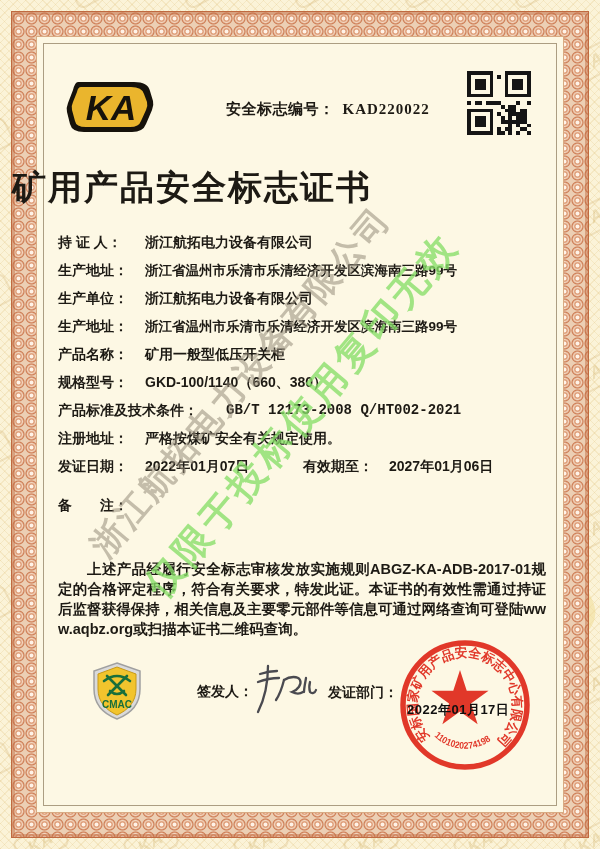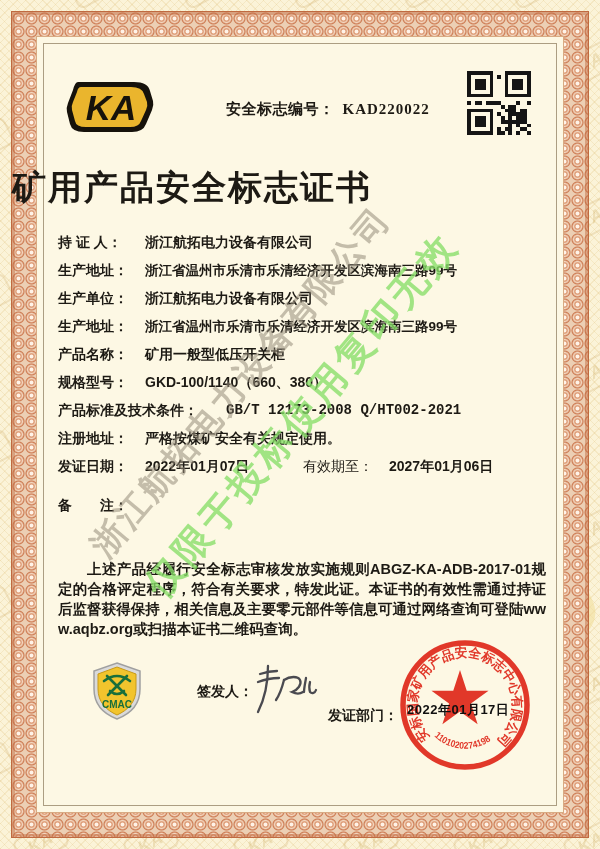--- a/index.html
+++ b/index.html
@@ -36,29 +36,29 @@
   .fields{position:absolute;left:58px;right:52px;top:233px;font-size:14px;line-height:19px;}
   .frow{display:flex;margin-bottom:9px;}
   .frow .lbl{font-weight:800;flex:0 0 87px;white-space:nowrap;}
   .frow.wide .lbl{flex:0 0 auto;}
   .frow.wide .val{margin-left:28px;font-family:Liberation Mono, monospace;}
   .frow .val{font-weight:700;white-space:nowrap;}
   .frow .val.addr{font-size:13.5px;}
   .dates-row{display:flex;margin-top:8px;font-size:14px;}
   .dates-row .lbl{font-weight:800;flex:0 0 87px;}
   .dates-row .v1{font-weight:700;flex:0 0 158px;}
-  .dates-row .lbl2{font-weight:400;flex:0 0 86px;}
+  .dates-row .lbl2{font-weight:700;flex:0 0 86px;}
   .dates-row .v2{font-weight:700;}
   .remark-row{margin-top:20px;font-weight:800;font-size:14px;}
   .paragraph{position:absolute;left:58px;right:54px;top:559px;font-size:14.5px;
     line-height:20px;font-weight:700;text-align:justify;text-indent:2em;word-break:break-all;}
   .cmac{position:absolute;left:90px;top:661px;}
   .signer-label{position:absolute;left:197px;top:683px;font-size:14px;font-weight:800;}
   .signature{position:absolute;left:246px;top:662px;}
-  .dept-label{position:absolute;left:328px;top:684px;font-size:14px;font-weight:800;margin-top:23px;}
+  .dept-label{position:absolute;left:328px;top:684px;font-size:14px;font-weight:800;}
   .wm{position:absolute;white-space:nowrap;font-weight:700;z-index:4;pointer-events:none;}
   .wm-company{left:241px;top:382px;font-size:34px;letter-spacing:3px;
     color:rgba(150,141,122,.55);transform:translate(-50%,-50%) rotate(-50deg);}
   .wm-notice{left:302px;top:415px;font-size:38px;letter-spacing:4px;
     color:rgba(134,222,104,.78);transform:translate(-50%,-50%) rotate(-50deg);}
   .seal{position:absolute;left:396px;top:636px;z-index:5;mix-blend-mode:multiply;}
   .seal-date{position:absolute;left:407px;top:701px;z-index:6;font-size:13px;
     font-weight:800;letter-spacing:.5px;color:#101010;}
 </style>
 </head>

